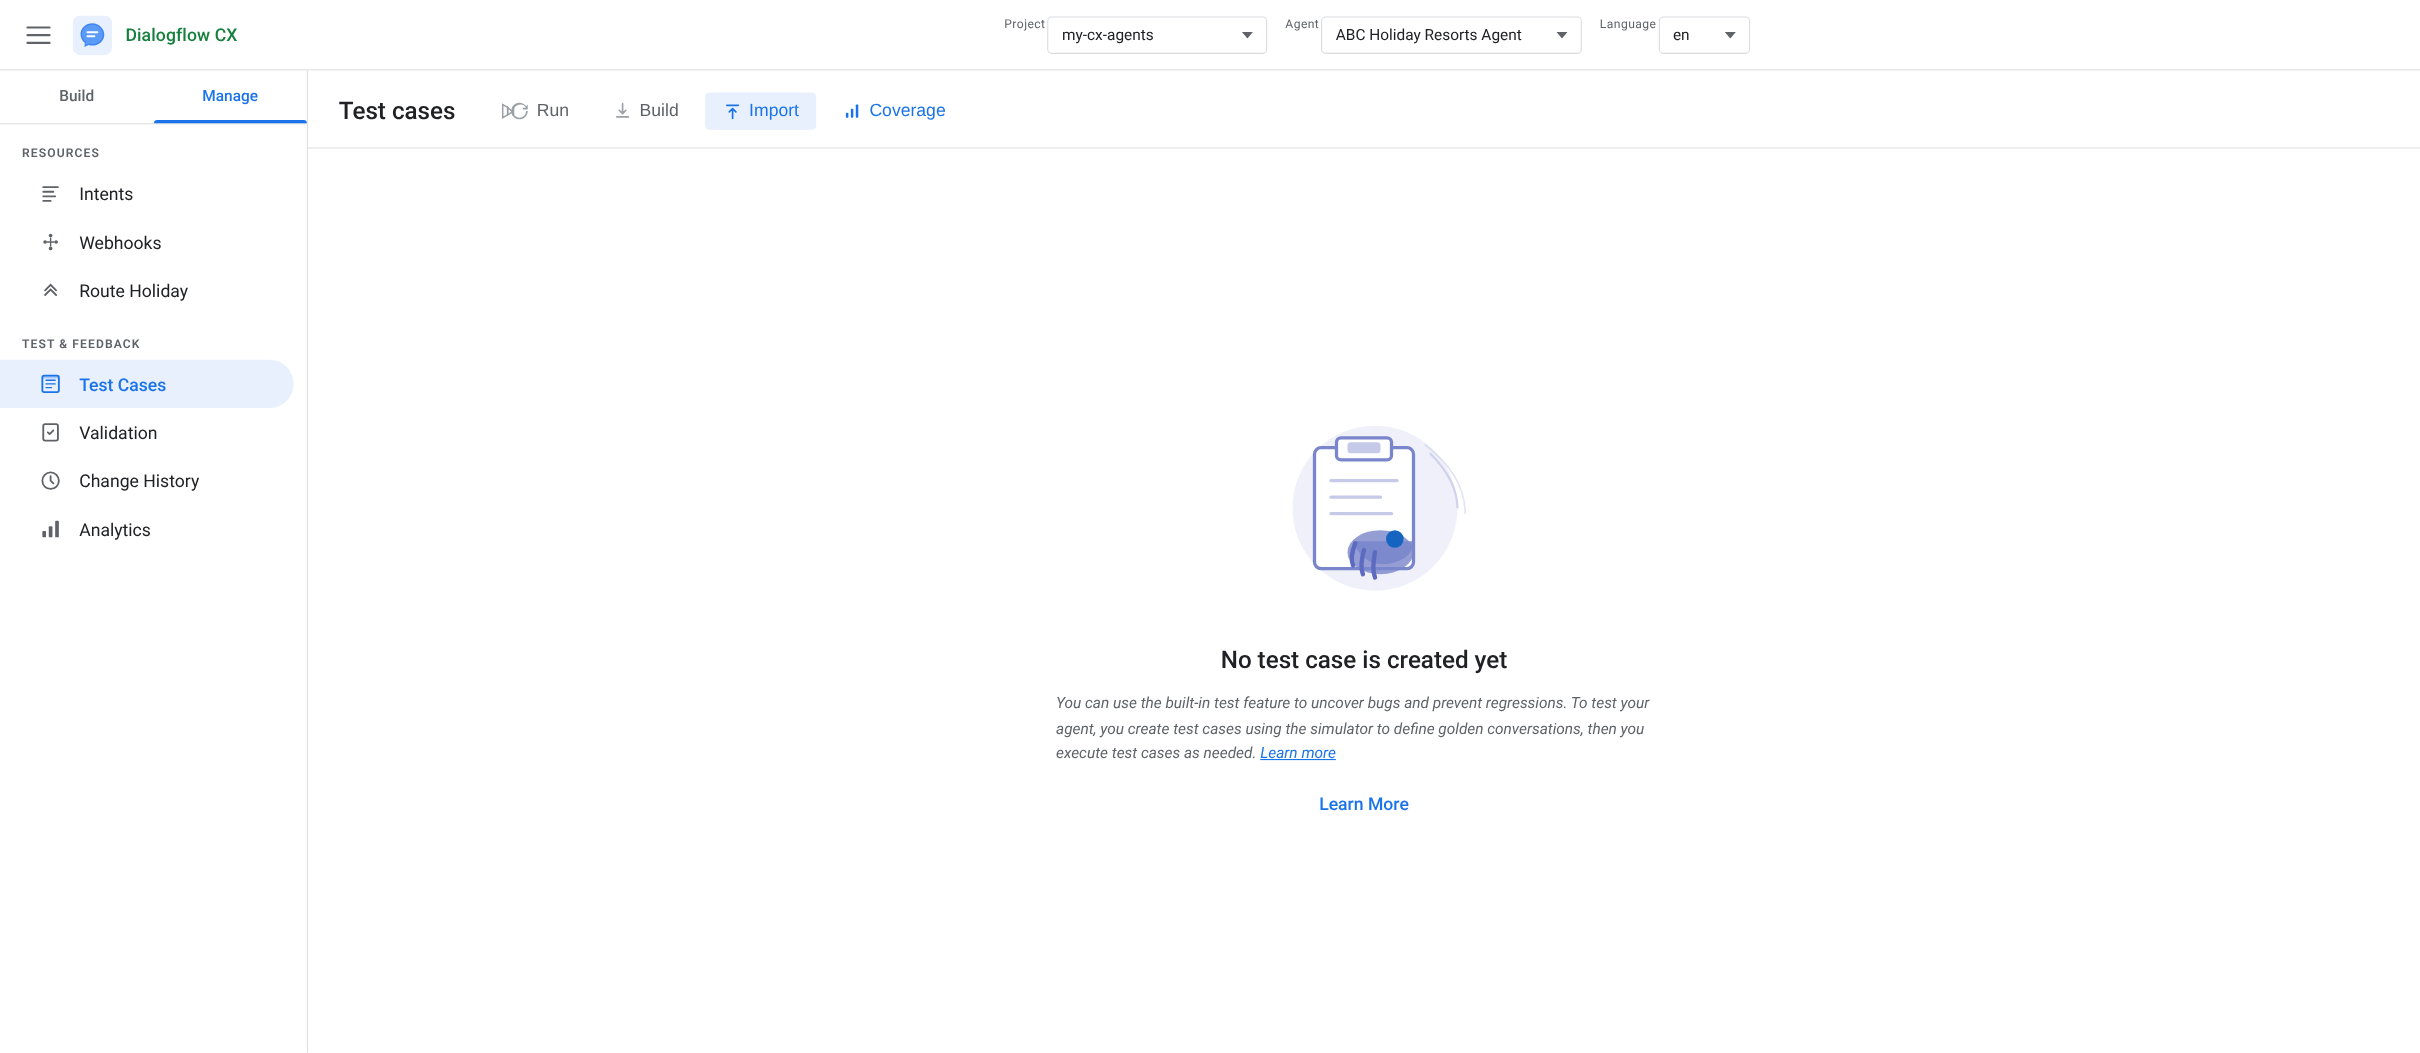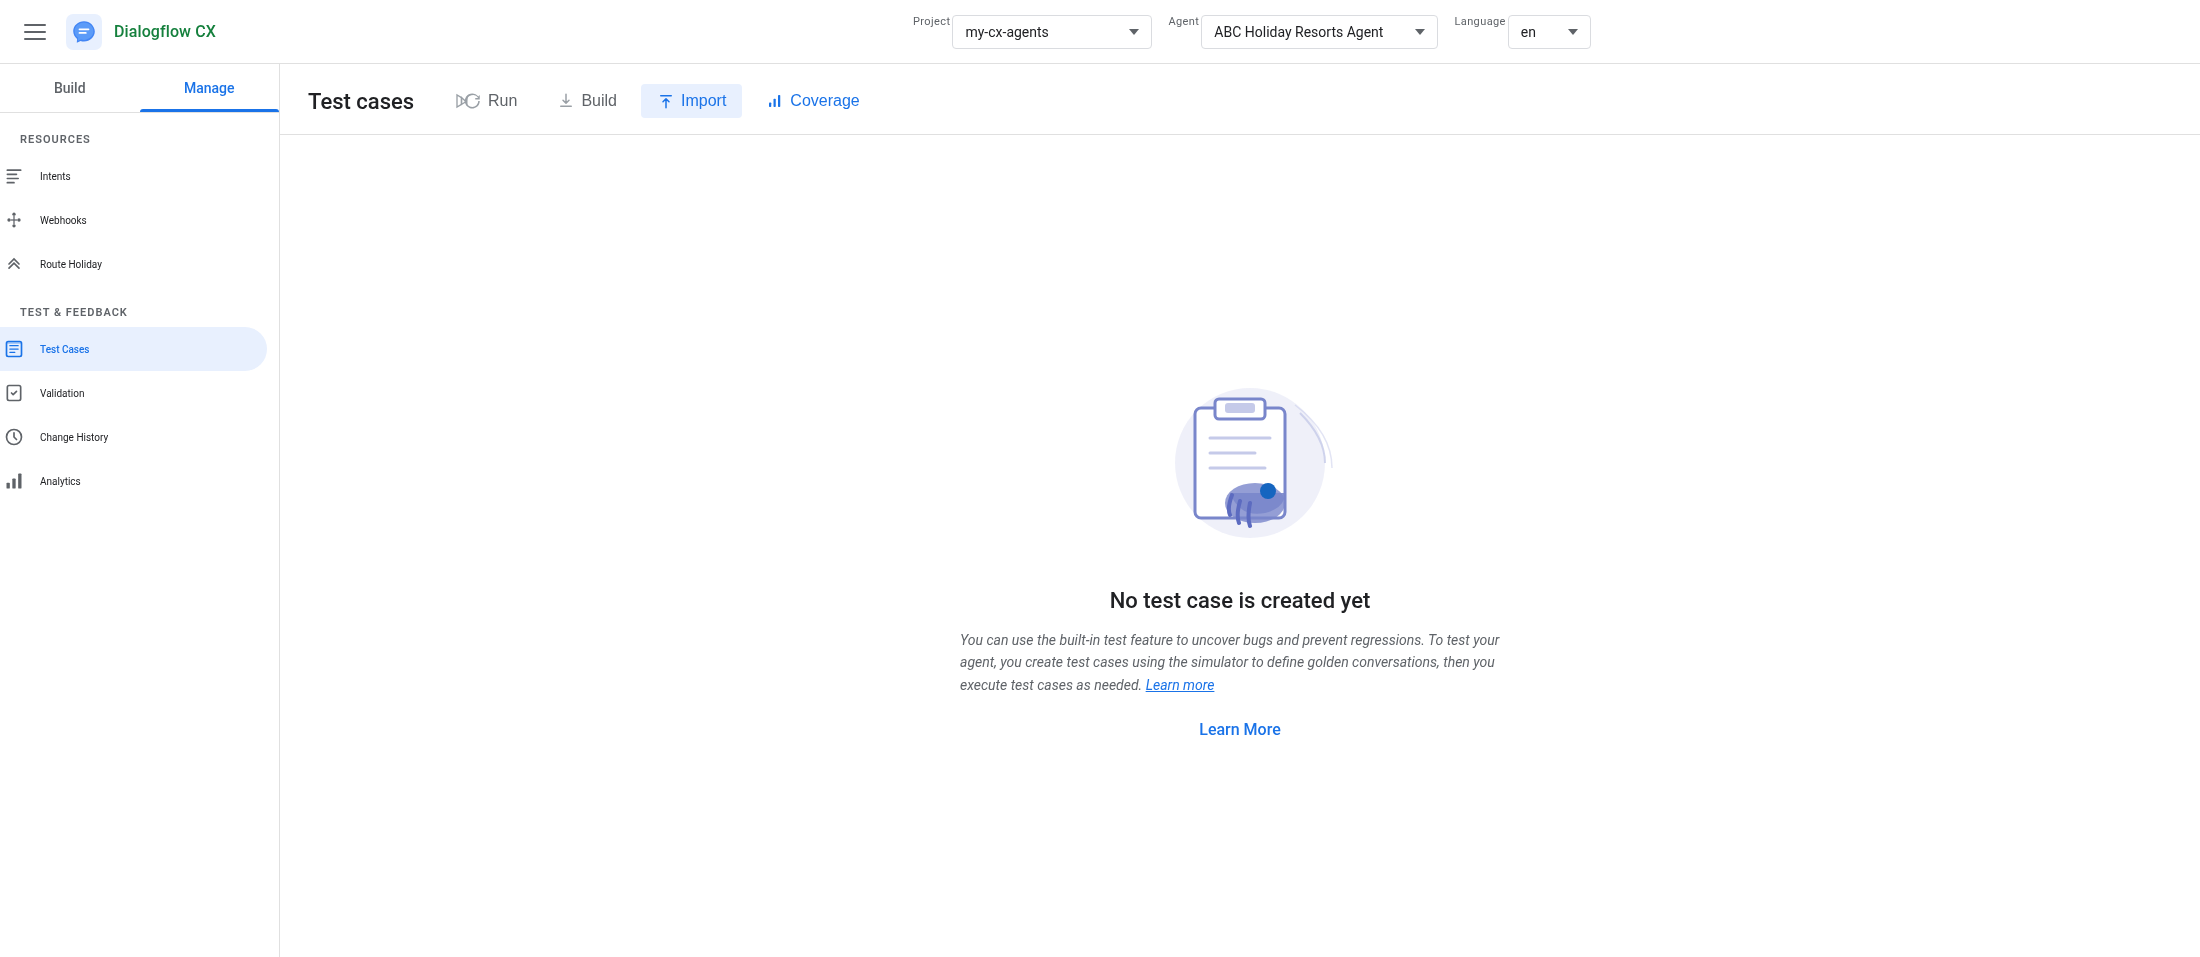--- a/index.html
+++ b/index.html
@@ -90,24 +90,24 @@
       height: 3px; background: #1a73e8; border-radius: 3px 3px 0 0;
     }
 
     .sidebar-section-label {
       font-size: 11px; font-weight: 600; color: #5f6368;
       letter-spacing: 1px; padding: 20px 20px 8px;
       text-transform: uppercase;
     }
     .sidebar-item {
       display: flex; align-items: center; gap: 16px;
-      padding: 12px 4px; cursor: pointer;
+      padding: 12px 36px; cursor: pointer;
       border-radius: 0 24px 24px 0;
       margin-right: 12px;
-      font-size: 10px; color: #202124;
+      font-size: 16px; color: #202124;
     }
     .sidebar-item.active { background: #e8f0fe; color: #1a73e8; font-weight: 500; }
     .sidebar-item .item-icon {
       width: 20px; height: 20px; flex-shrink: 0;
       display: flex; align-items: center; justify-content: center;
       color: #5f6368;
     }
     .sidebar-item.active .item-icon { color: #1a73e8; }
 
     

